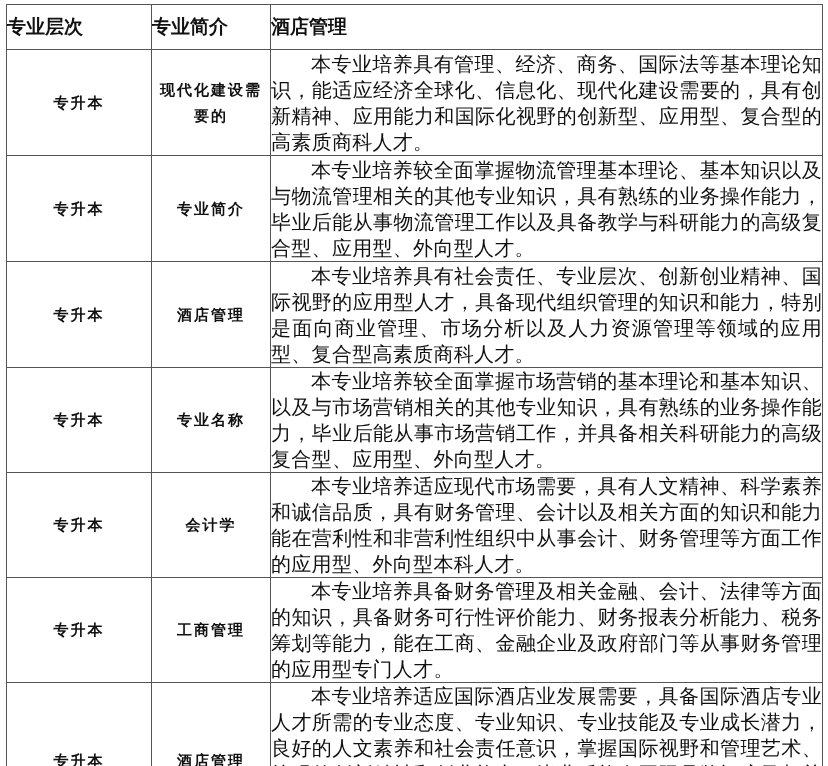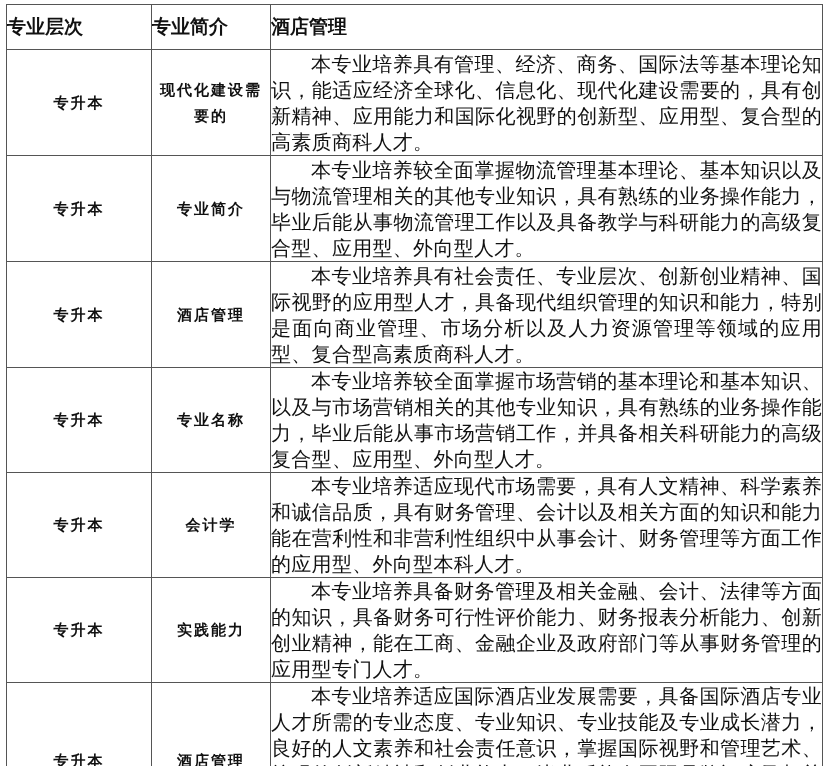--- a/index.html
+++ b/index.html
@@ -80,22 +80,22 @@
       <td class="name">专业名称</td>
       <td class="desc">本专业培养较全面掌握市场营销的基本理论和基本知识、以及与市场营销相关的其他专业知识，具有熟练的业务操作能力，毕业后能从事市场营销工作，并具备相关科研能力的高级复合型、应用型、外向型人才。</td>
     </tr>
     <tr style="height:103px">
       <td class="level">专升本</td>
       <td class="name">会计学</td>
       <td class="desc">本专业培养适应现代市场需要，具有人文精神、科学素养和诚信品质，具有财务管理、会计以及相关方面的知识和能力能在营利性和非营利性组织中从事会计、财务管理等方面工作的应用型、外向型本科人才。</td>
     </tr>
     <tr style="height:80px">
       <td class="level">专升本</td>
-      <td class="name">实践能力</td>
-      <td class="desc">本专业培养具备财务管理及相关金融、会计、法律等方面的知识，具备财务可行性评价能力、财务报表分析能力、创新创业精神，能在工商、金融企业及政府部门等从事财务管理的应用型专门人才。</td>
+      <td class="name">工商管理</td>
+      <td class="desc">本专业培养具备财务管理及相关金融、会计、法律等方面的知识，具备财务可行性评价能力、财务报表分析能力、税务筹划等能力，能在工商、金融企业及政府部门等从事财务管理的应用型专门人才。</td>
     </tr>
     <tr style="height:134px">
       <td class="level">专升本</td>
       <td class="name">酒店管理</td>
       <td class="desc">本专业培养适应国际酒店业发展需要，具备国际酒店专业人才所需的专业态度、专业知识、专业技能及专业成长潜力，良好的人文素养和社会责任意识，掌握国际视野和管理艺术、较强的创新精神和创业能力，毕业后能在国际品牌酒店及相关业态从事运营与管理工作的应用型、复合型、创新型专业人才。</td>
     </tr>
   </tbody>
 </table>
 
 </body></html>

